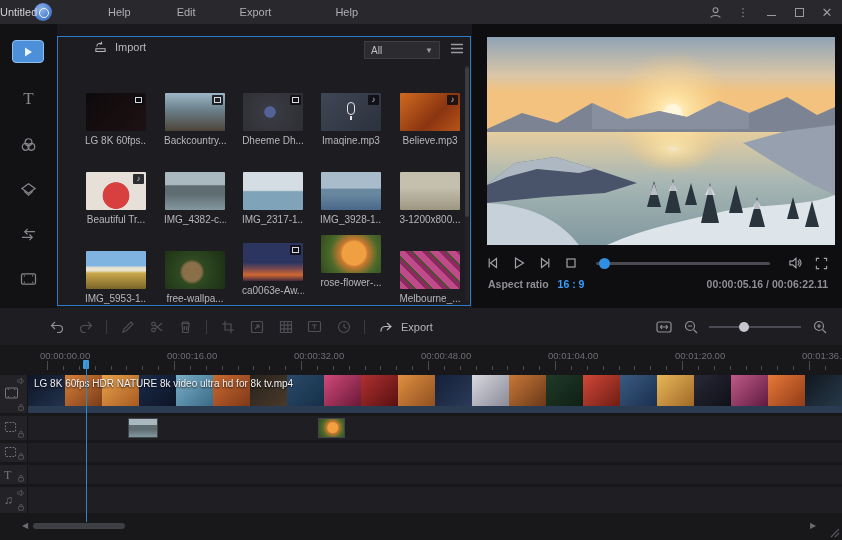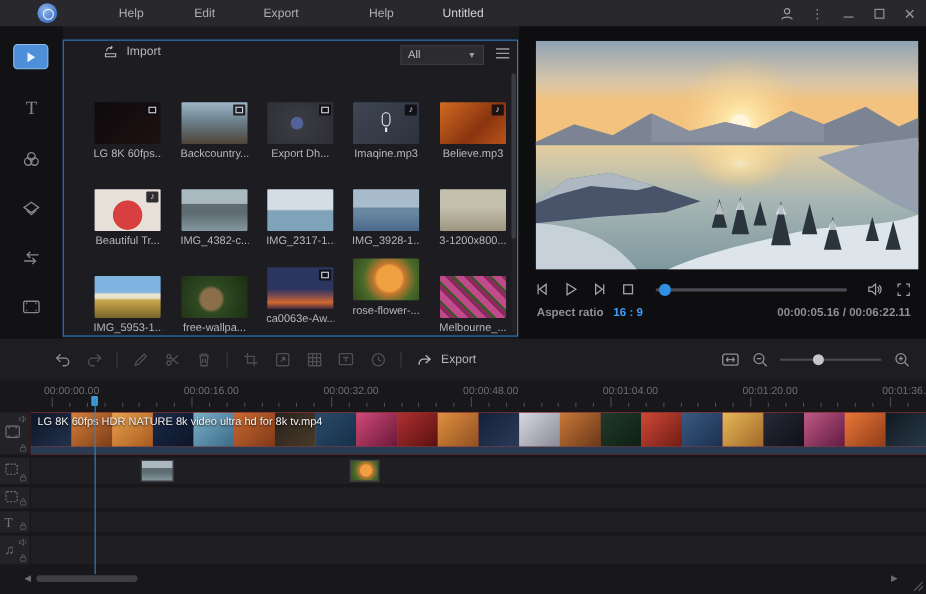--- a/index.html
+++ b/index.html
@@ -11,21 +11,21 @@
   .titlebar { position:absolute; left:0; top:0; width:842px; height:24px; background:#29292d;
               display:flex; align-items:center; }
   .logo { position:absolute; left:34px; top:3px; width:18px; height:18px; border-radius:50%;
           background:radial-gradient(circle at 40% 35%, #8fb6e8, #4d7fd0 60%, #2f59a8); }
   .logo::after { content:""; position:absolute; left:5px; top:5px; width:8px; height:8px;
                  border-radius:50%; border:1.5px solid #eef3fa; }
   .menus { position:absolute; left:100px; display:flex; gap:0; }
   .menu-item { color:#aeaeb4; padding:0 8px; cursor:default; }
   .menu-item:nth-child(1){ margin-right:30px; } .menu-item:nth-child(2){ margin-right:28px; }
   .menu-item:nth-child(3){ margin-right:48px; }
-  .win-title { position:absolute; left:0; right:0; text-align:center; color:#d2d2d6; }
+  .win-title { position:absolute; left:0; right:0; color:#d2d2d6; }
   .win-controls { position:absolute; right:8px; top:0; height:24px; display:flex; align-items:center; gap:14px; color:#9a9aa0; }
   .wc { width:14px; height:14px; display:flex; align-items:center; justify-content:center; }
   .wc-min  { border-bottom:1.5px solid #9a9aa0; width:9px; height:7px; }
   .wc-max  { width:9px; height:9px; border:1.2px solid #9a9aa0; }
   .wc-close{ font-size:13px; }
 
   
   .sidebar { position:absolute; left:0; top:24px; width:57px; height:284px; background:#121215; }
   .side-btn { position:absolute; left:0; width:57px; height:34px; display:flex; align-items:center; justify-content:center; color:#86868c; }
   .side-btn svg { stroke:#86868c; fill:none; stroke-width:1.3; }
@@ -208,21 +208,21 @@
         <div class="mi" style="left: 106px; top: 30px;">
           <div class="mthumb" style="background: linear-gradient(rgb(157, 182, 198), rgb(107, 127, 138) 45%, rgb(78, 68, 56));">
             <span class="mbadge video"></span>
           </div>
           <div class="mlabel">Backcountry...</div>
         </div>
         <div class="mi" style="left: 184px; top: 30px;">
           <div class="mthumb" style="background: radial-gradient(circle at 45% 50%, rgb(83, 99, 154) 0px, rgb(83, 99, 154) 14%, rgb(58, 58, 66) 16%, rgb(45, 45, 51));">
             <span class="mbadge video"></span>
           </div>
-          <div class="mlabel">Export Dh...</div>
+          <div class="mlabel">Dheeme Dh...</div>
         </div>
         <div class="mi" style="left: 262px; top: 30px;">
           <div class="mthumb" style="background: linear-gradient(135deg, rgb(64, 71, 84), rgb(43, 49, 61));">
             <span class="mbadge audio"></span>
             <span class="mic-glyph"></span>
           </div>
           <div class="mlabel">Imaqine.mp3</div>
         </div>
         <div class="mi" style="left: 341px; top: 30px;">
           <div class="mthumb" style="background: linear-gradient(135deg, rgb(208, 106, 32), rgb(138, 52, 16) 60%, rgb(184, 84, 26));">

